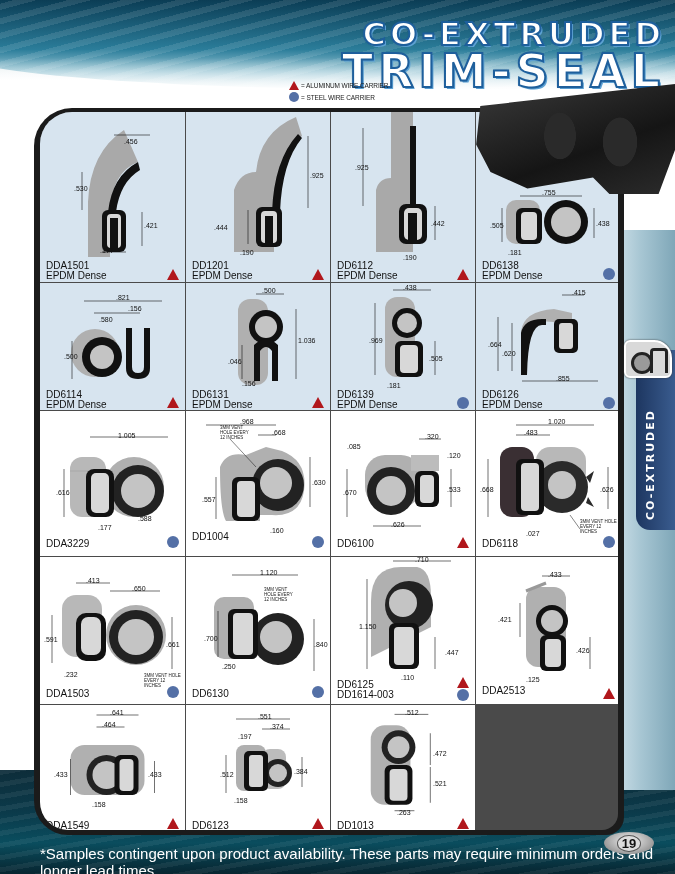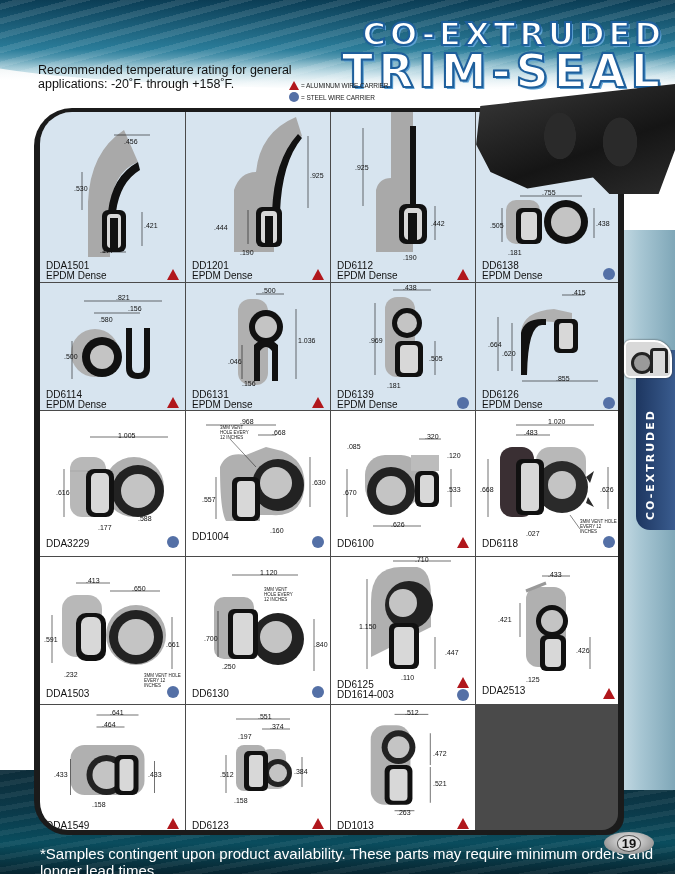--- a/index.html
+++ b/index.html
@@ -79,21 +79,20 @@
   <div class="top-fade"></div>
   <div class="bottom-bg"></div>
   <div class="right-strip"></div>
 
   <div class="title-wrap">
     <div class="title-1">CO-EXTRUDED</div>
     <div class="title-2">TRIM-SEAL</div>
   </div>
 
   <div class="specs">
-    <p>Recommended temperature rating for general applications: -20˚F. through +158˚F.</p>
   </div>
 
   <div class="legend">
     <div class="row">
       <span class="tri small"></span>
       <span>= ALUMINUM WIRE CARRIER</span>
     </div>
     <div class="row">
       <span class="dot small"></span>
       <span>= STEEL WIRE CARRIER</span>

